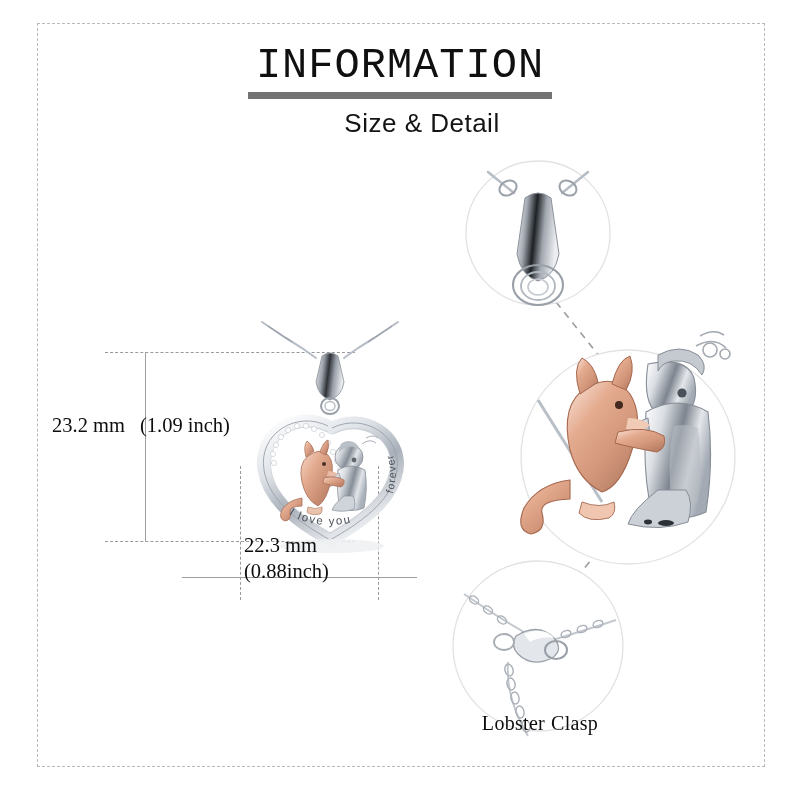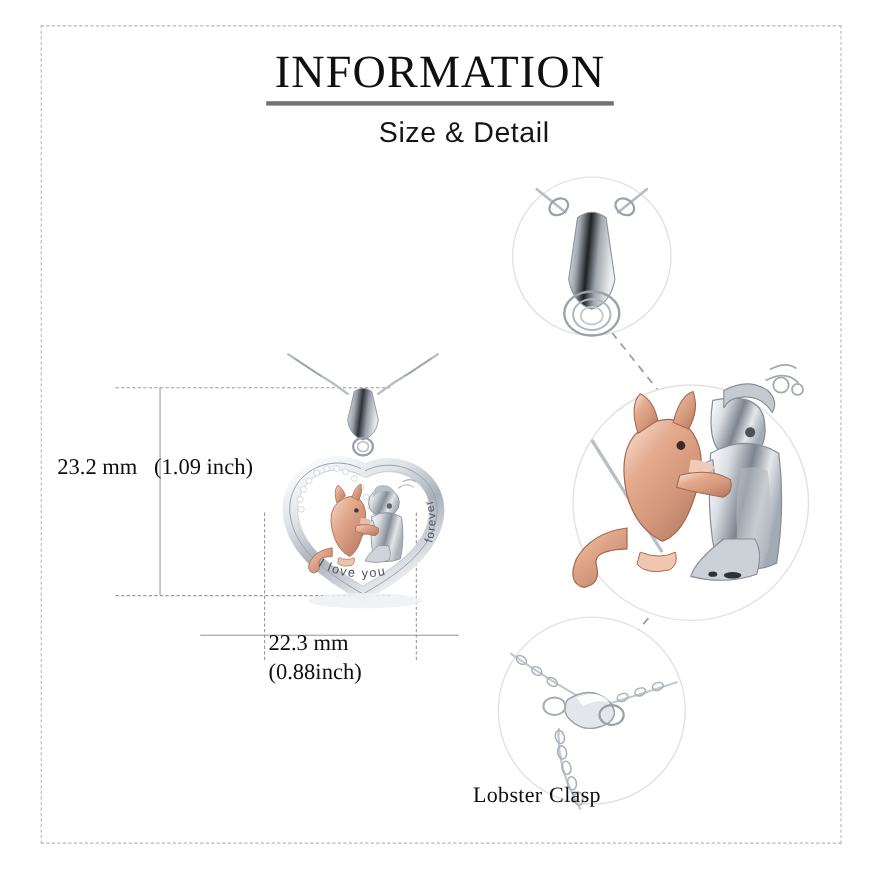--- a/index.html
+++ b/index.html
@@ -34,29 +34,29 @@
 
   
   .header {
     position: absolute;
     left: 0;
     top: 44px;
     width: 800px;
     text-align: center;
   }
   .title {
-    font-family: Liberation Serif, serif;
+    font-family: Liberation Mono, monospace;
     font-size: 42px;
     font-weight: 400;
     letter-spacing: 1px;
     color: #101010;
     line-height: 1.05;
     display: inline-block;
     padding: 0 8px 4px 8px;
-    border-bottom: 4px solid #737373;
+    border-bottom: 7px solid #737373;
   }
   .subtitle {
     margin-top: 9px;
     font-family: "Liberation Sans", sans-serif;
     font-size: 26px;
     color: #141414;
     letter-spacing: 0.5px;
     padding-left: 44px;
   }
 
@@ -90,36 +90,36 @@
     font-size: 20.5px;
     color: #0d0d0d;
     white-space: nowrap;
   }
   .dim-height .mmv { display: inline-block; width: 84px; }
   .dim-height .inv { margin-left: 4px; }
 
   .dim-width {
     position: absolute;
     left: 244px;
-    top: 572px;
+    top: 532px;
     font-size: 20.5px;
     color: #0d0d0d;
     line-height: 1.28;
     white-space: nowrap;
   }
 
   
   .art { position: absolute; }
 
   .callout-label {
     position: absolute;
     left: 430px;
     top: 712px;
     width: 220px;
-    text-align: left;
+    text-align: center;
     font-size: 20px;
     color: #0d0d0d;
     letter-spacing: 0.3px;
   }
   .gap { display: inline-block; width: 6px; }
 </style>
 </head>
 <body>
 
 <div id="page">

